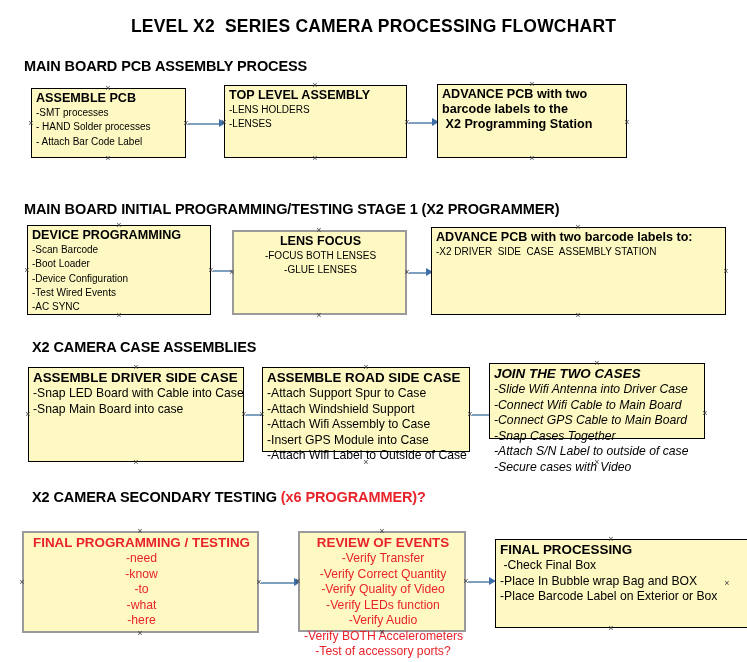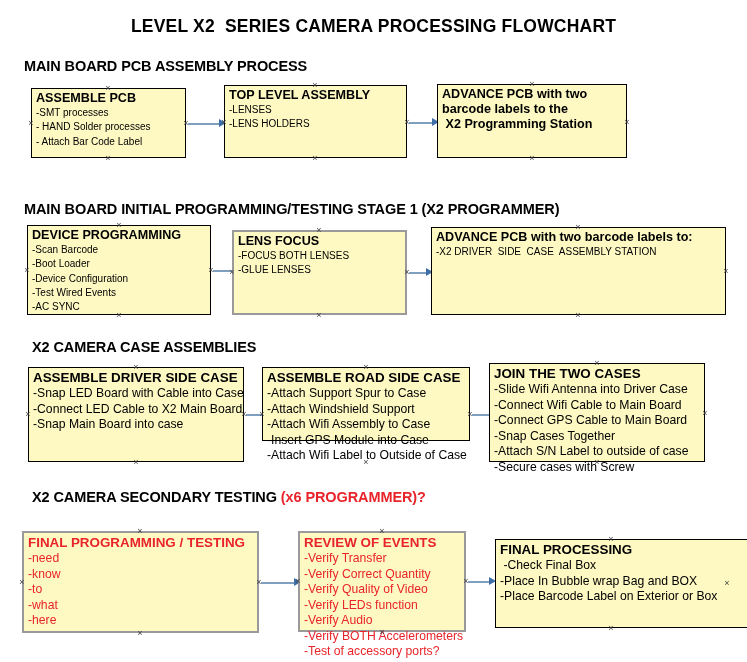--- a/index.html
+++ b/index.html
@@ -47,20 +47,21 @@
     position: absolute;
     background: #fef9c3;
     box-sizing: border-box;
     overflow: visible;
   }
   .node.thin {
     border: 1px solid #000000;
   }
   .node.thick {
     border: 2px solid #9a9a9a;
+    text-align: center;
   }
   .node .inner {
     position: absolute;
     left: 4px;
     top: 2px;
     right: 2px;
   }
   .node-title {
     font-size: 12.6px;
     font-weight: bold;
@@ -149,22 +150,22 @@
   <div class="handle" style="left:186px; top:123px;"></div>
 
   <div class="arrow" style="left:188px; top:119px; width:38px;">
     <div class="shaft" style="width:31px;"></div>
     <div class="head" style="left:31px;"></div>
   </div>
 
   <div class="node thin" style="left:224px; top:85px; width:183px; height:73px;">
     <div class="inner">
       <div class="node-title">TOP LEVEL ASSEMBLY</div>
+      <div class="node-line">-LENS HOLDERS</div>
       <div class="node-line">-LENSES</div>
-      <div class="node-line">-LENS HOLDERS</div>
     </div>
   </div>
   <div class="handle" style="left:315px; top:85px;"></div>
   <div class="handle" style="left:315px; top:158px;"></div>
   <div class="handle" style="left:224px; top:122px;"></div>
   <div class="handle" style="left:407px; top:122px;"></div>
 
   <div class="arrow" style="left:409px; top:118px; width:30px;">
     <div class="shaft" style="width:23px;"></div>
     <div class="head" style="left:23px;"></div>
@@ -229,63 +230,62 @@
   <div class="handle" style="left:578px; top:227px;"></div>
   <div class="handle" style="left:578px; top:315px;"></div>
   <div class="handle" style="left:726px; top:271px;"></div>
 
   <div class="section-title" style="left:32px; top:339px;">X2 CAMERA CASE ASSEMBLIES</div>
 
   <div class="node thin" style="left:28px; top:367px; width:216px; height:95px;">
     <div class="inner">
       <div class="node-title big">ASSEMBLE DRIVER SIDE CASE</div>
       <div class="node-line big">-Snap LED Board with Cable into Case</div>
-      <div class="node-line big">-Connect LED Cable to X2 Main Board</div>
       <div class="node-line big">-Snap Main Board into case</div>
     </div>
   </div>
   <div class="handle" style="left:136px; top:367px;"></div>
   <div class="handle" style="left:136px; top:462px;"></div>
   <div class="handle" style="left:28px; top:414px;"></div>
   <div class="handle" style="left:244px; top:414px;"></div>
 
   <div class="arrow" style="left:246px; top:410px; width:24px;">
     <div class="shaft" style="width:17px;"></div>
     <div class="head" style="left:17px;"></div>
   </div>
 
-  <div class="node thin" style="left:262px; top:367px; width:208px; height:74px;">
+  <div class="node thin" style="left:262px; top:367px; width:208px; height:85px;">
     <div class="inner">
       <div class="node-title big">ASSEMBLE ROAD SIDE CASE</div>
       <div class="node-line big">-Attach Support Spur to Case</div>
       <div class="node-line big">-Attach Windshield Support</div>
       <div class="node-line big">-Attach Wifi Assembly to Case</div>
       <div class="node-line big">-Insert GPS Module into Case</div>
       <div class="node-line big">-Attach Wifi Label to Outside of Case</div>
     </div>
   </div>
   <div class="handle" style="left:366px; top:367px;"></div>
   <div class="handle" style="left:366px; top:462px;"></div>
   <div class="handle" style="left:262px; top:414px;"></div>
   <div class="handle" style="left:470px; top:414px;"></div>
 
   <div class="arrow" style="left:472px; top:410px; width:24px;">
     <div class="shaft" style="width:17px;"></div>
     <div class="head" style="left:17px;"></div>
   </div>
 
-  <div class="node thin" style="left:489px; top:363px; width:216px; height:99px;">
+  <div class="node thin" style="left:489px; top:363px; width:216px; height:76px;font-style:italic;">
     <div class="inner">
       <div class="node-title big">JOIN THE TWO CASES</div>
       <div class="node-line big">-Slide Wifi Antenna into Driver Case</div>
       <div class="node-line big">-Connect Wifi Cable to Main Board</div>
       <div class="node-line big">-Connect GPS Cable to Main Board</div>
       <div class="node-line big">-Snap Cases Together</div>
       <div class="node-line big">-Attach S/N Label to outside of case</div>
-      <div class="node-line big">-Secure cases with Screw</div>
+      <div class="node-line big">-Secure cases with Video</div>
     </div>
   </div>
   <div class="handle" style="left:597px; top:363px;"></div>
   <div class="handle" style="left:597px; top:462px;"></div>
   <div class="handle" style="left:705px; top:413px;"></div>
 
   <div class="section-title" style="left:32px; top:489px;"><span>X2 CAMERA SECONDARY TESTING </span><span class="accent">(x6 PROGRAMMER)?</span></div>
 
   <div class="node thick red" style="left:22px; top:531px; width:237px; height:102px;">
     <div class="inner">

